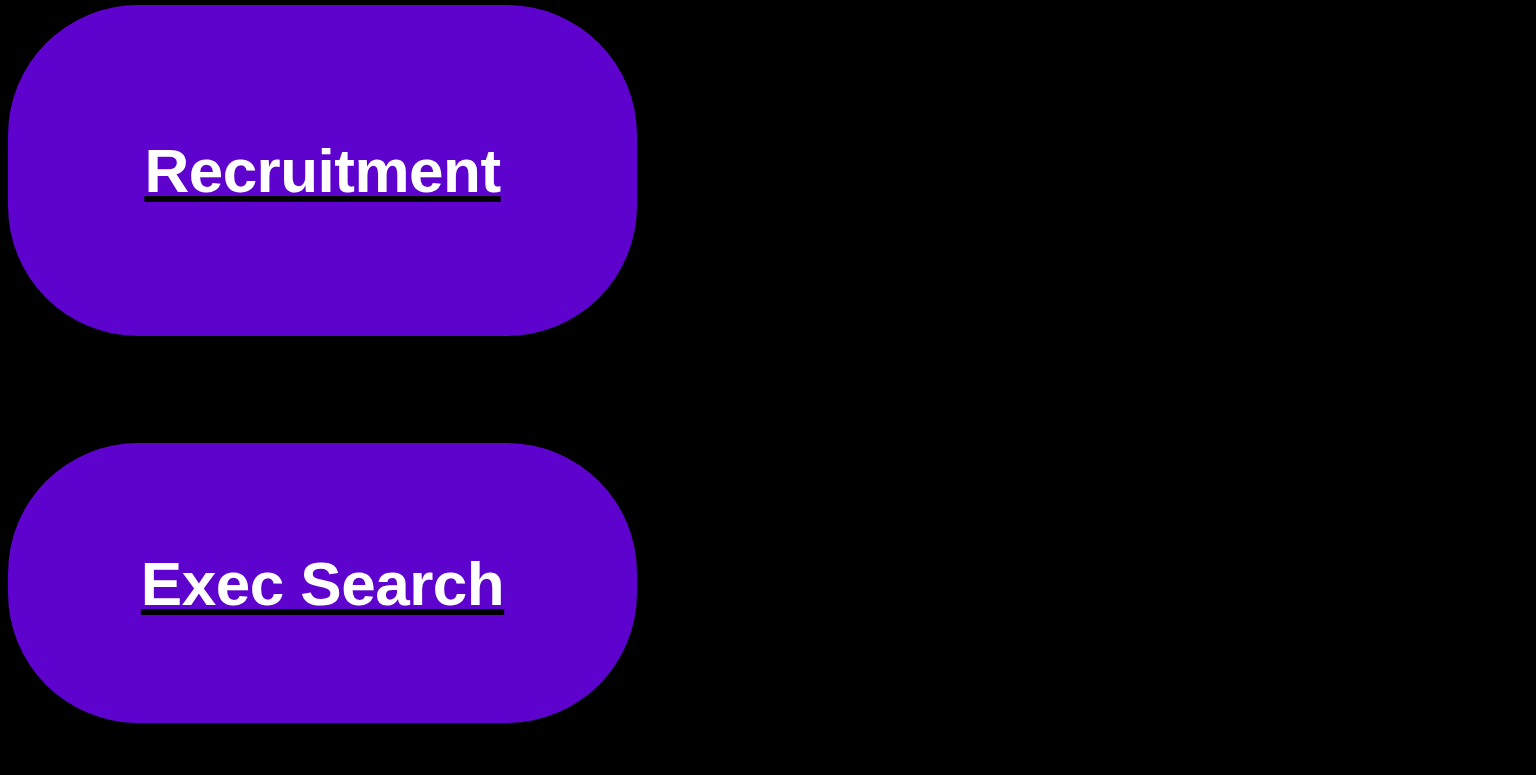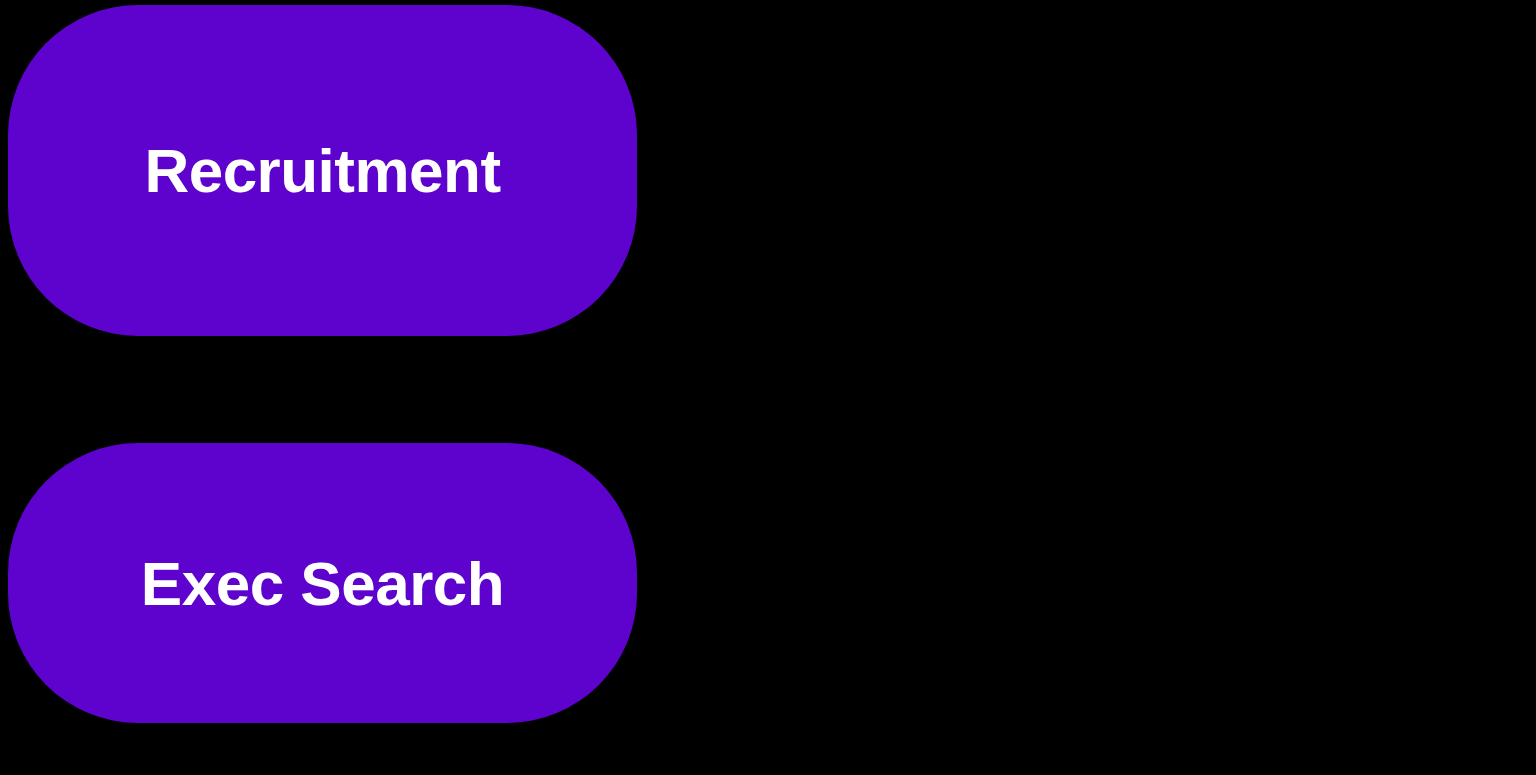--- a/index.html
+++ b/index.html
@@ -24,20 +24,21 @@
   }
   .node-label {
     font-size: 62px;
     font-weight: 700;
     letter-spacing: -0.5px;
     white-space: nowrap;
   }
   .node-filled {
     background: #5E02CD;
     border-radius: 130px;
+    text-decoration: underline;
   }
   .node-filled .node-label {
     color: #FFFFFF;
   }
   .node-recruitment {
     left: 8px;
     top: 5px;
     width: 629px;
     height: 331px;
   }

